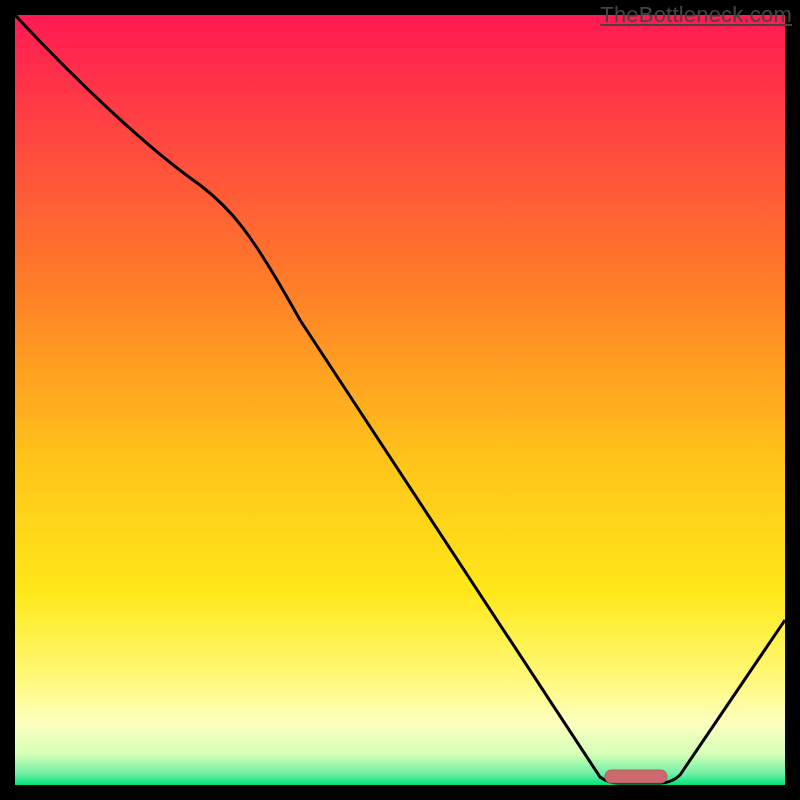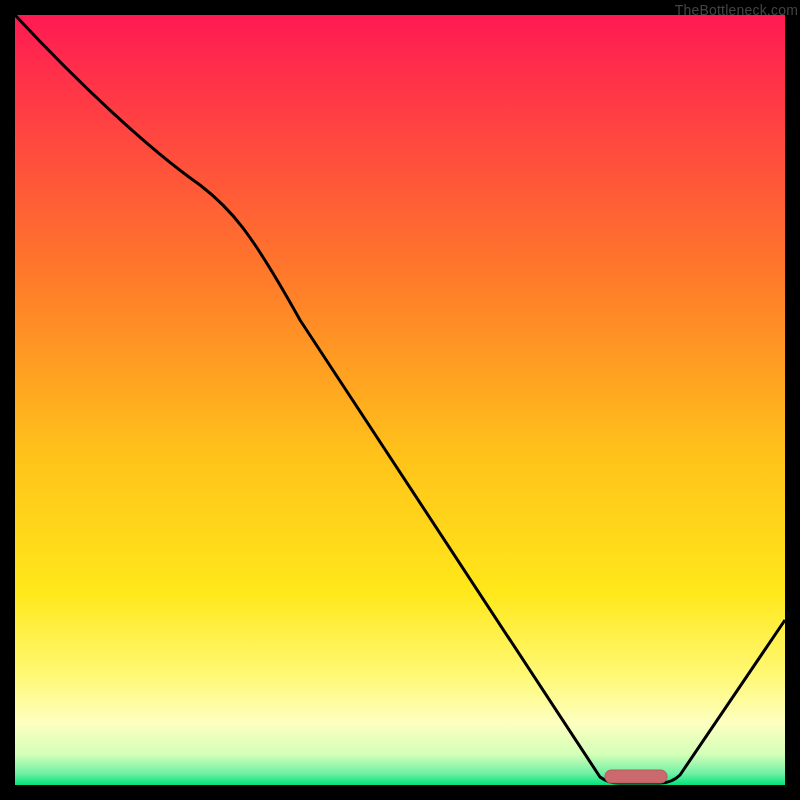--- a/index.html
+++ b/index.html
@@ -11,25 +11,26 @@
     font-family: Arial, Helvetica, sans-serif;
   }
   .chart-container {
     position: relative;
     width: 800px;
     height: 800px;
   }
   .watermark {
     position: absolute;
     top: 2px;
-    right: 2px;
-    font-size: 14px;
+    right: 8px;
+    font-size: 22px;
     font-weight: 400;
     color: #444444;
     letter-spacing: 0.2px;
+    text-decoration: underline;
   }
   svg {
     display: block;
   }
 </style>
 </head>
 <body>
 
 <div class="chart-container">
   <div class="watermark">TheBottleneck.com</div>

